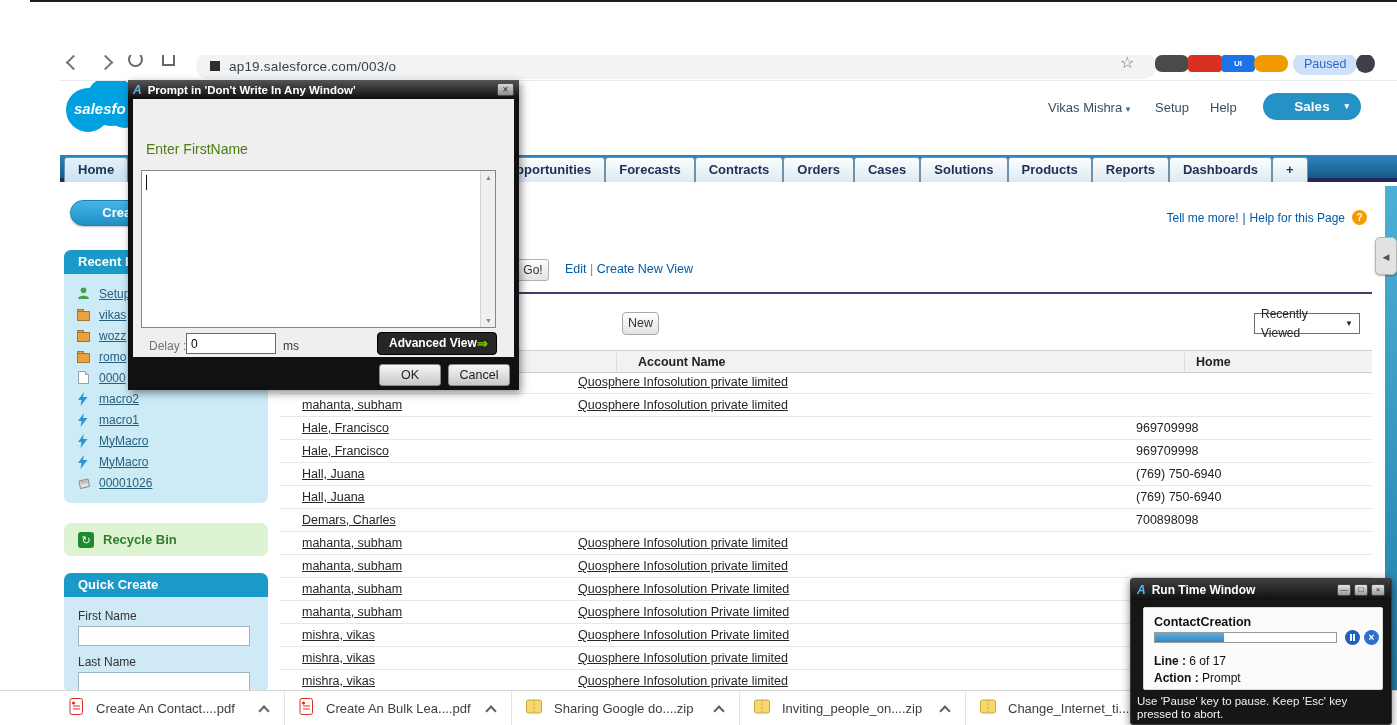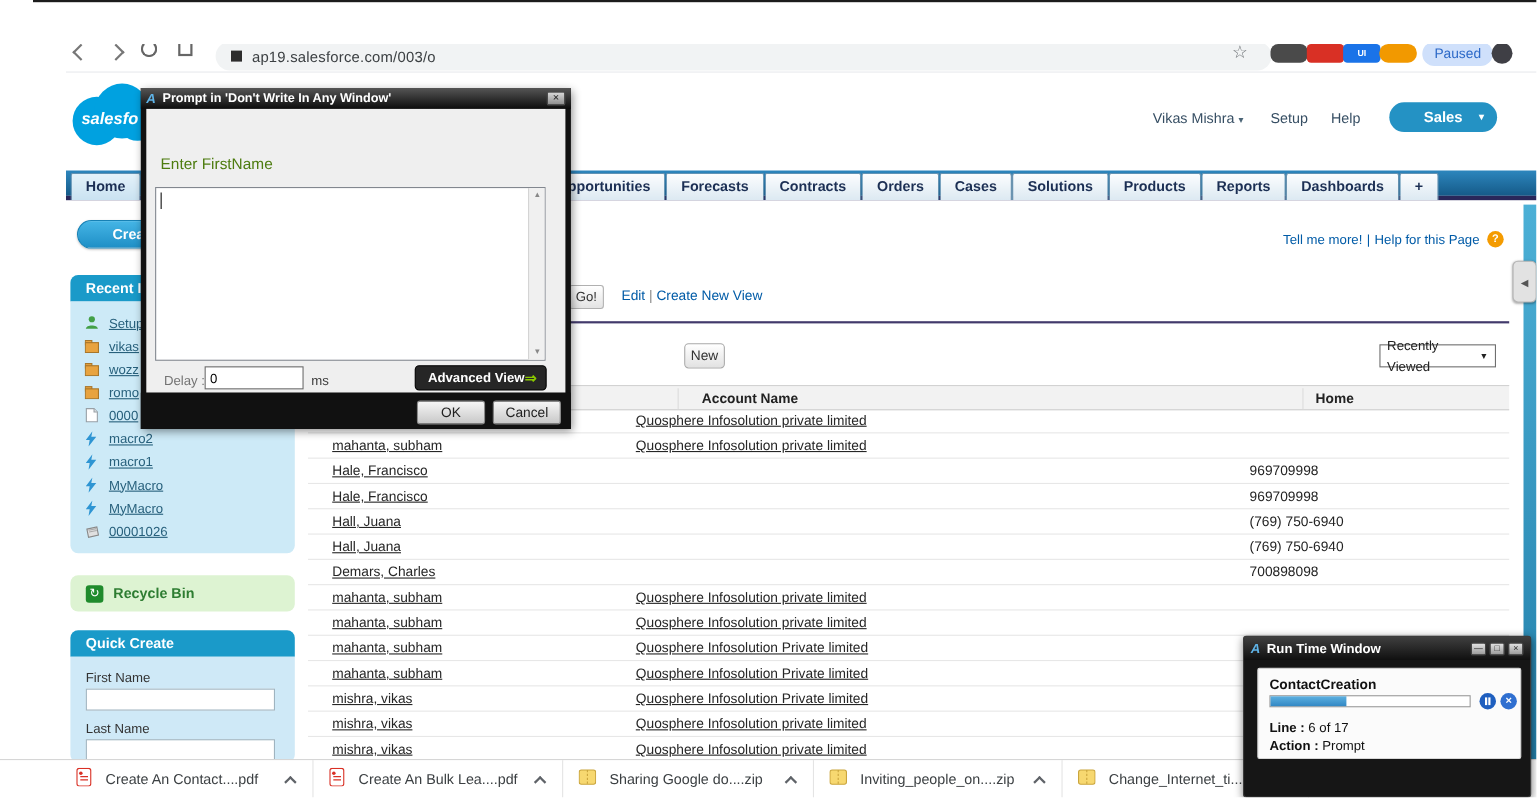--- a/index.html
+++ b/index.html
@@ -3,21 +3,21 @@
 <meta charset="utf-8">
 <style>
   * { margin:0; padding:0; box-sizing:border-box; }
   body { font-family:"Liberation Sans", sans-serif; background:#fff; }
   #screen { position:relative; width:1397px; height:725px; overflow:hidden; background:#fff; }
 
   
   #topline { position:absolute; left:30px; top:0; width:1367px; height:2px; background:#1c1c1c; z-index:5; }
 
   
-  #browserbar { position:absolute; left:60px; top:40px; width:1337px; height:26px; background:#fff; border-bottom:1px solid #e8eaed; overflow:hidden; z-index:5; }
+  #browserbar { position:absolute; left:60px; top:55px; width:1337px; height:26px; background:#fff; border-bottom:1px solid #e8eaed; overflow:hidden; z-index:5; }
   .nav-chev { position:absolute; top:2px; width:11px; height:11px; border-top:2px solid #777; border-right:2px solid #777; }
   .chev-left  { transform:rotate(-135deg); }
   .chev-right { transform:rotate(45deg); }
   .reload-circ { position:absolute; top:-3px; width:15px; height:15px; border:2px solid #666; border-radius:50%; border-top-color:transparent; }
   .square-ic { position:absolute; top:-2px; width:13px; height:13px; border:2px solid #666; }
   #urlbar { position:absolute; left:136px; top:-2px; width:960px; height:26px; background:#f1f3f4; border-radius:14px; display:flex; align-items:center; padding-left:14px; }
   #url-favicon { width:10px; height:10px; background:#2d2d2d; margin-right:9px; }
   #url-text { font-size:13.5px; color:#3c4043; letter-spacing:.2px; }
   .ext-ic { position:absolute; top:0px; width:34px; height:17px; border-radius:4px; }
   #bookmark-star { position:absolute; left:1060px; top:-2px; font-size:16px; color:#6b6f73; }
@@ -503,15 +503,16 @@
           <span class="pause-bars"></span>
         </span>
       <span id="rtw-stop">×</span>
       <div class="rtw-line" style="top:46px">
         <b>Line :</b> <span class="rtw-val">6 of 17</span>
       </div>
       <div class="rtw-line" style="top:63px">
         <b>Action :</b> <span class="rtw-val">Prompt</span>
       </div>
     </div>
+    <div id="rtw-hint">Use 'Pause' key to pause. Keep 'Esc' key pressed to abort.</div>
   </div>
 
 </div>
 
 </body></html>

